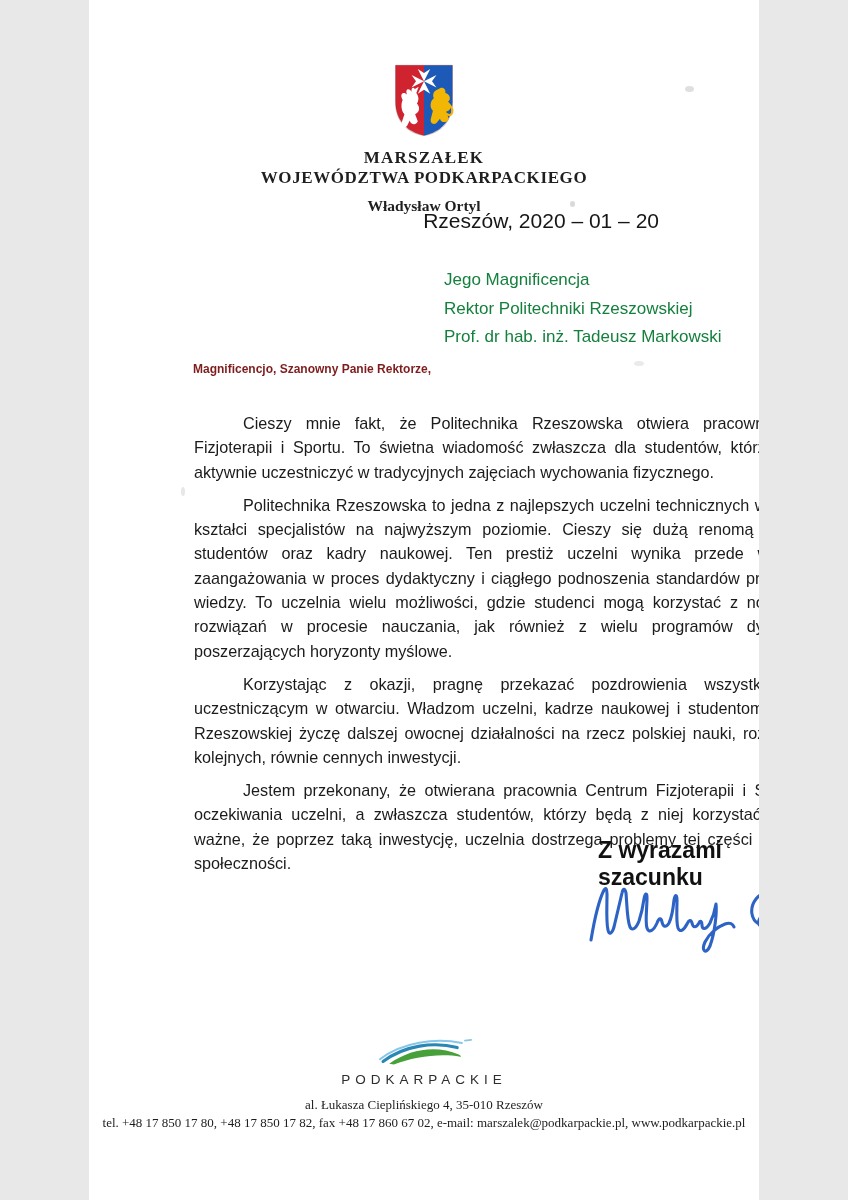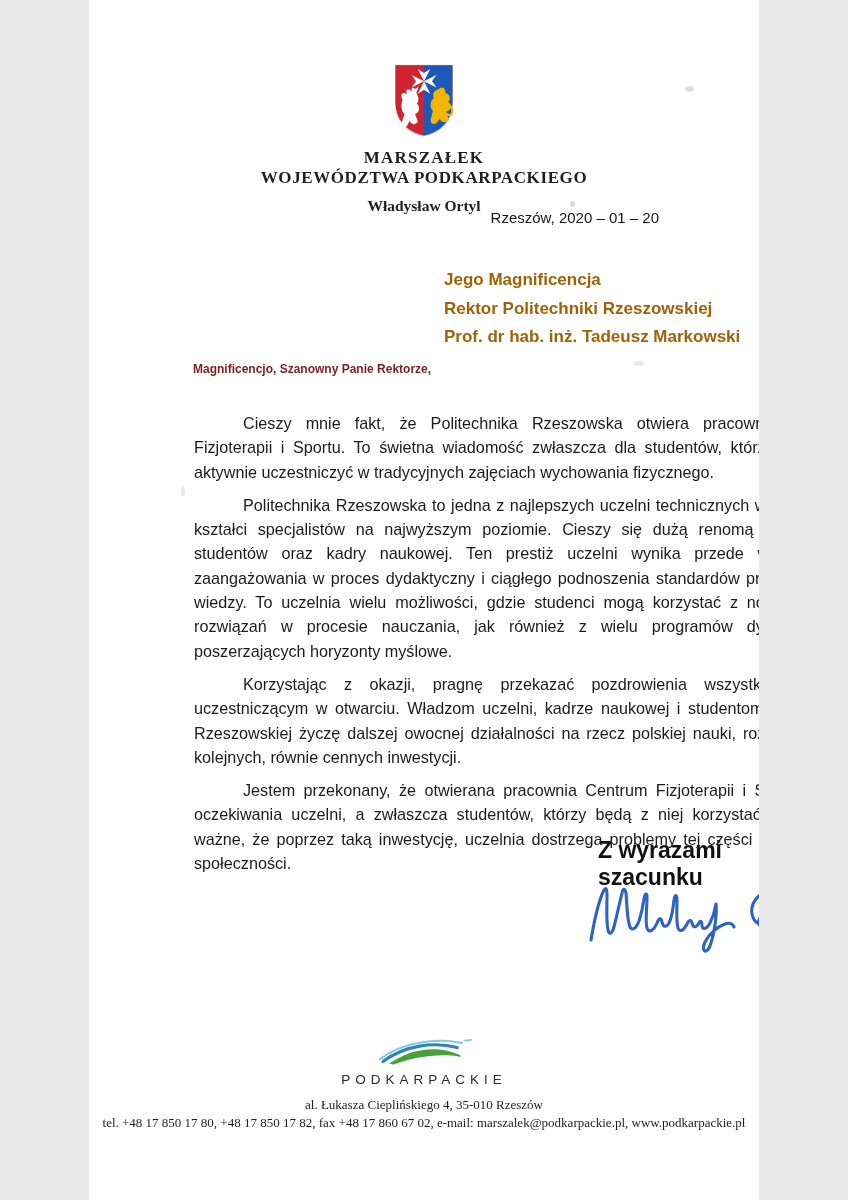--- a/index.html
+++ b/index.html
@@ -11,23 +11,23 @@
   }
   .serif { font-family:"Liberation Serif", serif; }
 
   
   .letterhead { position:absolute; top:62px; left:0; right:0; text-align:center; }
   .emblem { width:64px; height:76px; display:inline-block; }
   .office-line1 { margin-top:6px; font-weight:bold; font-size:17px; letter-spacing:1.2px; color:#1f1f1f; }
   .office-line2 { font-weight:bold; font-size:17px; letter-spacing:0.6px; color:#1f1f1f; }
   .office-person { margin-top:9px; font-weight:bold; font-size:15.5px; color:#1f1f1f; }
 
-  .dateline { position:absolute; top:209px; right:100px; font-size:15px; color:#161616; }
+  .dateline { position:absolute; top:209px; right:100px; font-size:21px; color:#161616; }
 
-  .recipient { position:absolute; left:355px; top:266px; font-weight:bold; font-size:17px; line-height:28.5px; color:#a16207; }
+  .recipient { position:absolute; left:355px; top:266px; font-weight:normal; font-size:17px; line-height:28.5px; color:#15803d; }
 
   .salutation { position:absolute; left:104px; top:362px; font-weight:bold; font-size:12px; color:#7f1d1d; }
 
   .body-text { position:absolute; left:105px; top:411px; width:659px; }
   .body-text p {
     font-size:16.2px; line-height:24.3px; text-align:justify; text-indent:49px;
     margin:0 0 9px 0; color:#1b1b1b;
   }
 
   .closing { position:absolute; left:509px; top:837px; font-weight:bold; font-size:23px; color:#111; }

